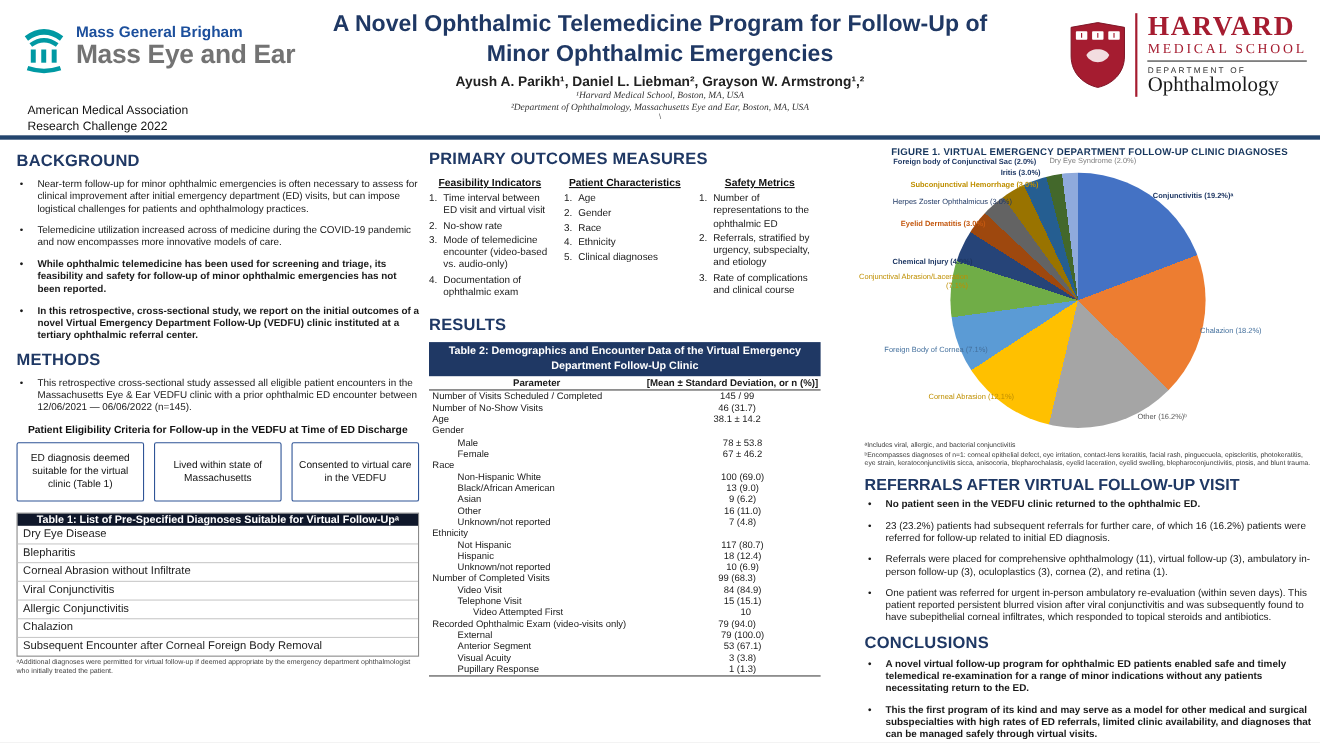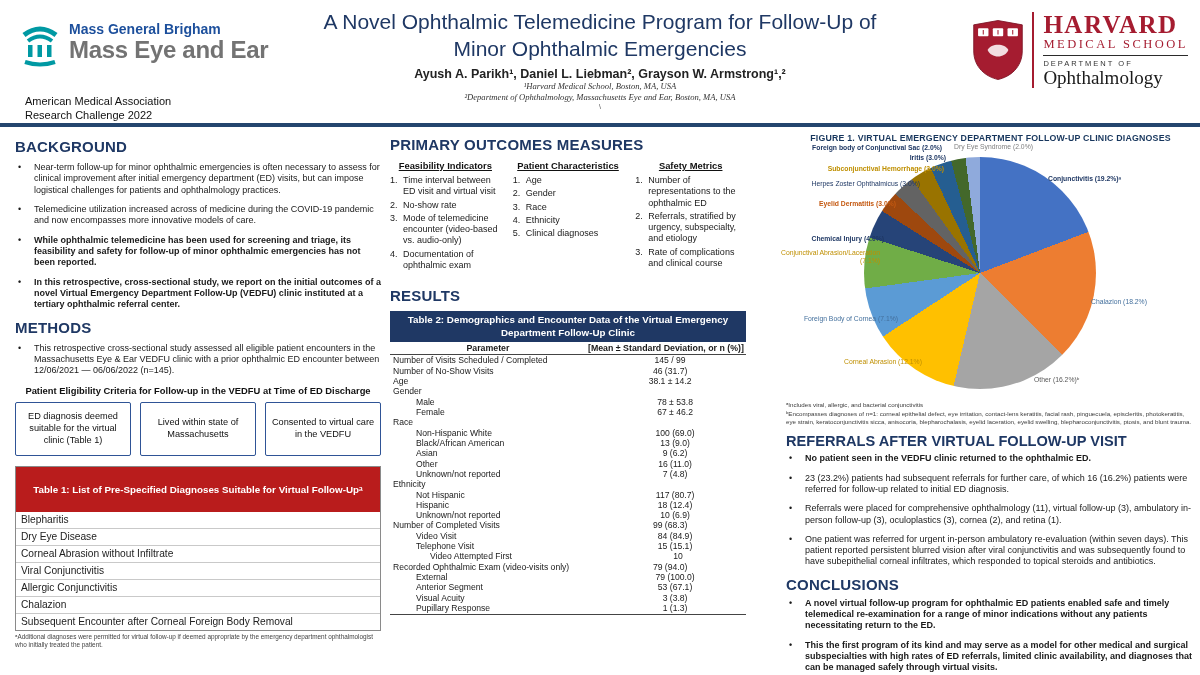--- a/index.html
+++ b/index.html
@@ -5,21 +5,21 @@
   html,body{margin:0;padding:0;background:#e9e9e9;}
   .page{position:relative;width:1200px;height:675px;background:#ffffff;overflow:hidden;
         font-family:"Liberation Sans",sans-serif;color:#1a1a1a;}
   
   .hdr{position:absolute;left:0;top:0;width:1200px;height:123px;background:#fff;}
   .brand{position:absolute;left:20px;top:22px;display:flex;align-items:flex-start;gap:9px;}
   .brand-l1{font-size:14px;color:#1c4f9c;font-weight:600;line-height:1.1;}
   .brand-l2{font-size:24px;color:#737373;font-weight:700;line-height:1.1;letter-spacing:-0.3px;}
   .ama{position:absolute;left:25px;top:95px;font-size:11px;font-weight:400;color:#111;line-height:1.25;}
   .titleblk{position:absolute;left:275px;top:8px;width:650px;text-align:center;}
-  .title{font-size:21px;font-weight:400;color:#1f3864;line-height:1.3;}
+  .title{font-size:21px;font-weight:700;color:#1f3864;line-height:1.3;}
   .authors{font-size:12.5px;font-weight:700;color:#222;margin-top:4px;}
   .affil{font-size:8.6px;font-style:italic;color:#333;line-height:1.3;font-family:"Liberation Serif",serif;}
   .stray{font-size:7px;color:#555;}
   .harvard{position:absolute;right:12px;top:12px;display:flex;align-items:center;gap:8px;}
   .hv-text{border-left:2.5px solid #a51c30;padding-left:9px;}
   .hv1{font-family:"Liberation Serif",serif;font-size:25px;font-weight:700;color:#a51c30;letter-spacing:1.5px;line-height:1;}
   .hv2{font-family:"Liberation Serif",serif;font-size:12.5px;color:#a51c30;letter-spacing:2.5px;line-height:1.2;border-bottom:1.5px solid #2b2b2b;padding-bottom:3px;margin-bottom:3px;}
   .hv3{font-size:7.5px;color:#333;letter-spacing:2px;}
   .hv4{font-family:"Liberation Serif",serif;font-size:19px;color:#1a1a1a;line-height:1.05;}
   .rule{position:absolute;left:0;top:123px;width:1200px;height:4px;background:#24456e;}
@@ -34,21 +34,21 @@
   .bullet .dot{width:16px;flex:0 0 16px;text-align:left;padding-left:3px;}
   .bullet.b{font-weight:700;}
   .btxt{flex:1;}
   
   .elig-h{font-size:9.4px;font-weight:700;text-align:center;margin:2px 0 6px 0;color:#111;}
   .boxes{display:flex;gap:9px;align-items:flex-end;}
   .ebox{flex:1;border:1.6px solid #2f5496;border-radius:2px;display:flex;align-items:center;justify-content:center;
         text-align:center;font-size:9.2px;color:#111;padding:6px 5px;min-height:40px;line-height:1.3;}
   
   .t1{margin-top:10px;border:1px solid #8a8a8a;}
-  .t1head{background:#b91c1c;color:#fff;font-weight:700;font-size:9.8px;text-align:center;padding:17px 2px;}
+  .t1head{background:#0f172a;color:#fff;font-weight:700;font-size:9.8px;text-align:center;padding:0 2px;}
   .t1row{font-size:10.2px;padding:2.5px 5px;border-bottom:1px solid #c9c9c9;color:#222;}
   .t1row:last-child{border-bottom:none;}
   .fnote{font-size:6.4px;color:#444;line-height:1.35;margin-top:2px;}
   
   .ogroups{display:flex;gap:12px;margin-top:2px;}
   .ogroup{flex:1;}
   .otitle{font-size:9.4px;font-weight:700;text-decoration:underline;text-align:center;margin-bottom:4px;color:#111;}
   .oli{display:flex;font-size:9px;line-height:1.25;margin-bottom:2px;}
   .oli .onum{width:13px;flex:0 0 13px;}
   
@@ -164,22 +164,22 @@
     <div class="elig-h">Patient Eligibility Criteria for Follow-up in the VEDFU at Time of ED Discharge</div>
     <div class="boxes" id="elig-boxes">
         <div class="ebox">ED diagnosis deemed suitable for the virtual clinic (Table 1)</div>
         <div class="ebox">Lived within state of Massachusetts</div>
         <div class="ebox">Consented to virtual care in the VEDFU</div>
       </div>
 
     <div class="t1">
       <div class="t1head">Table 1: List of Pre-Specified Diagnoses Suitable for Virtual Follow-Upᵃ</div>
       <div id="t1-rows">
+          <div class="t1row">Dry Eye Disease</div>
           <div class="t1row">Blepharitis</div>
-          <div class="t1row">Dry Eye Disease</div>
           <div class="t1row">Corneal Abrasion without Infiltrate</div>
           <div class="t1row">Viral Conjunctivitis</div>
           <div class="t1row">Allergic Conjunctivitis</div>
           <div class="t1row">Chalazion</div>
           <div class="t1row">Subsequent Encounter after Corneal Foreign Body Removal</div>
         </div>
     </div>
     <div class="fnote">ᵃAdditional diagnoses were permitted for virtual follow-up if deemed appropriate by the emergency department ophthalmologist who initially treated the patient.</div>
   </section>
 

